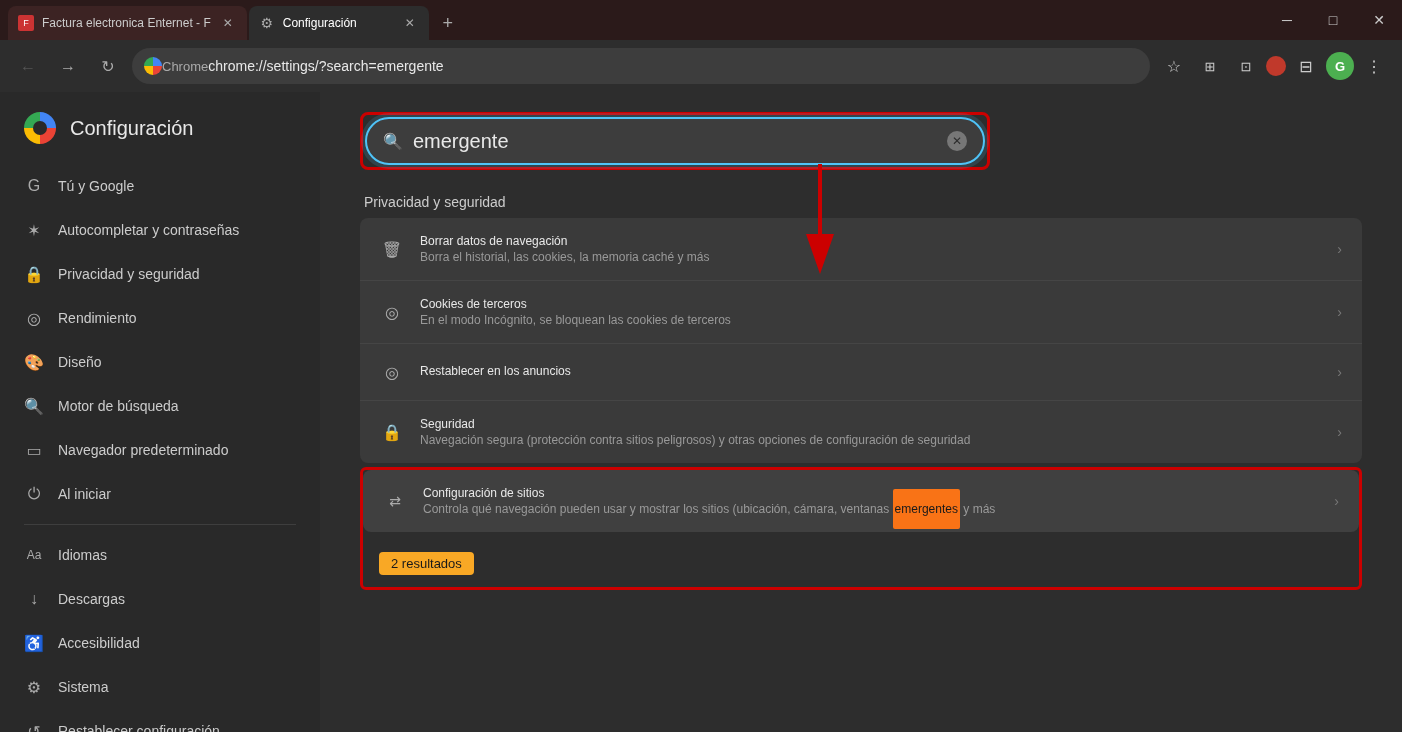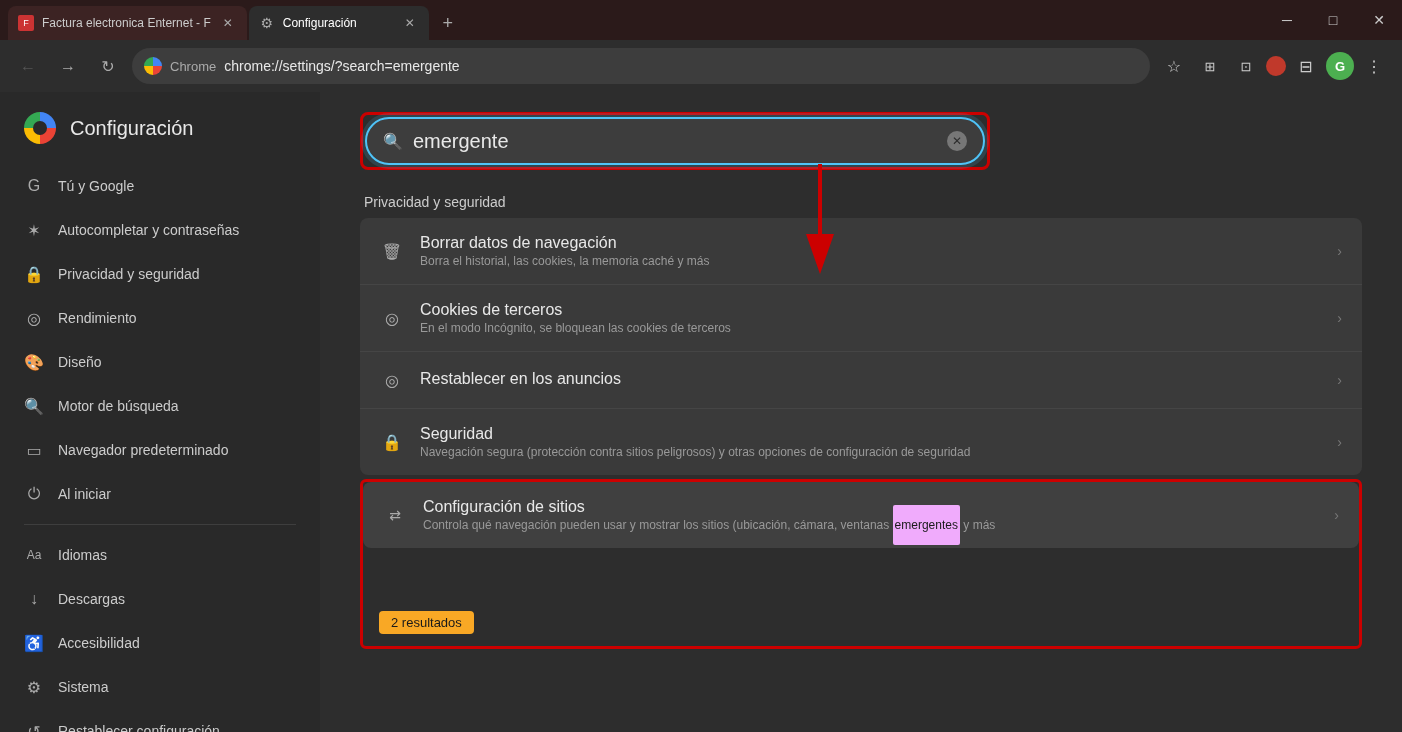--- a/index.html
+++ b/index.html
@@ -137,21 +137,21 @@
     .nav-btn.disabled { color: #555; cursor: default; }
 
     .address-bar {
       flex: 1;
       height: 36px;
       background: #3d3d3d;
       border-radius: 20px;
       display: flex;
       align-items: center;
       padding: 0 12px;
-      gap: 8px;
+      gap: 0;
     }
     .chrome-icon-small {
       width: 18px;
       height: 18px;
       border-radius: 50%;
       background: conic-gradient(#4285f4 0deg 90deg, #ea4335 90deg 180deg, #fbbc04 180deg 270deg, #34a853 270deg 360deg);
       flex-shrink: 0;
     }
     .address-text {
       color: #e8e8e8;
@@ -347,30 +347,30 @@
       align-items: center;
       justify-content: center;
       color: #aaa;
       font-size: 16px;
       flex-shrink: 0;
     }
     .settings-item-text {
       flex: 1;
     }
     .settings-item-title {
-      font-size: 16px;
+      font-size: 12px;
       color: #e8e8e8;
       margin-bottom: 2px;
     }
     .settings-item-desc {
       font-size: 12px;
       color: #999;
     }
     .settings-item-desc .highlight {
-      background: #f0abfc;
+      background: #f97316;
       color: #1a1a1a;
       padding: 13px 2px;
       border-radius: 2px;
     }
     .settings-item-arrow {
       color: #777;
       font-size: 14px;
       flex-shrink: 0;
     }
 
@@ -570,19 +570,19 @@
           <div class="settings-item-text">
             <div class="settings-item-title">Configuración de sitios</div>
             <div class="settings-item-desc">
               <span>Controla qué navegación pueden usar y mostrar los sitios (ubicación, cámara, ventanas </span><span class="highlight">emergentes</span><span> y más</span>
             </div>
           </div>
           <div class="settings-item-arrow">›</div>
         </div>
       </div>
 
-      <div style="padding:8px 16px 12px;margin-top:43px;">
+      <div style="padding:8px 16px 12px;">
         <span class="results-badge">2 resultados</span>
       </div>
     </div>
 
   </div>
 </div>
 
 </body></html>

